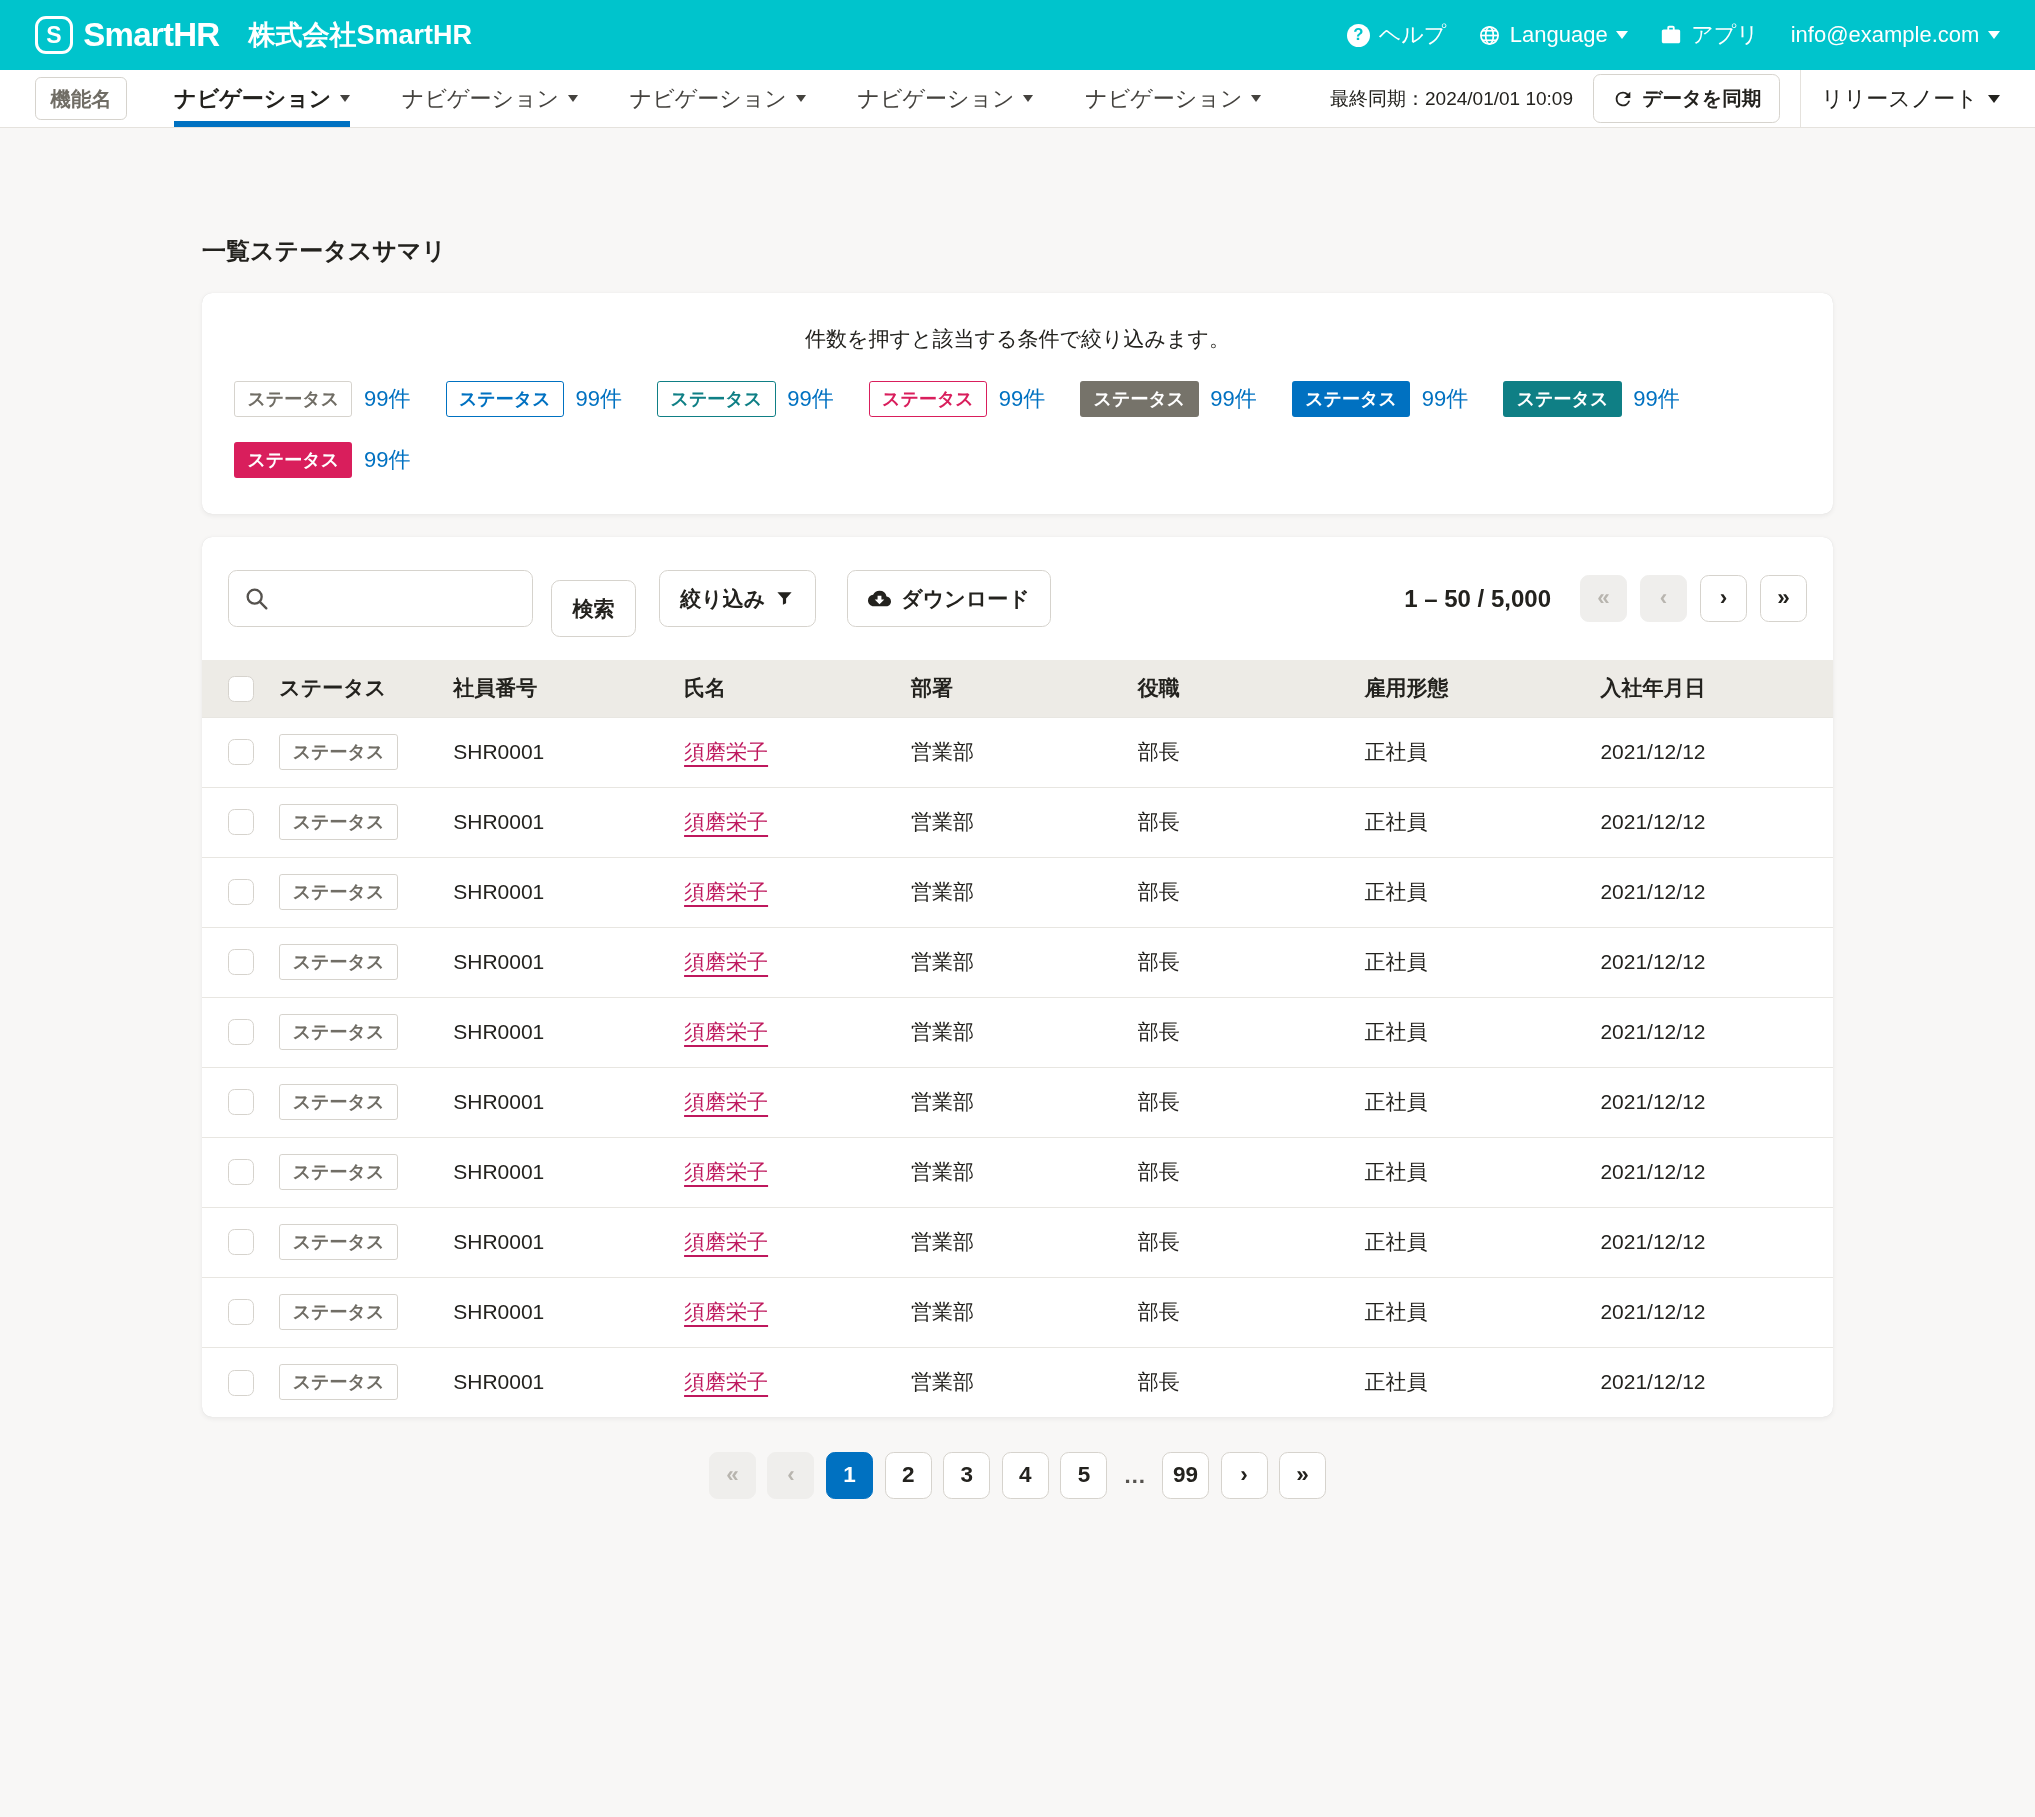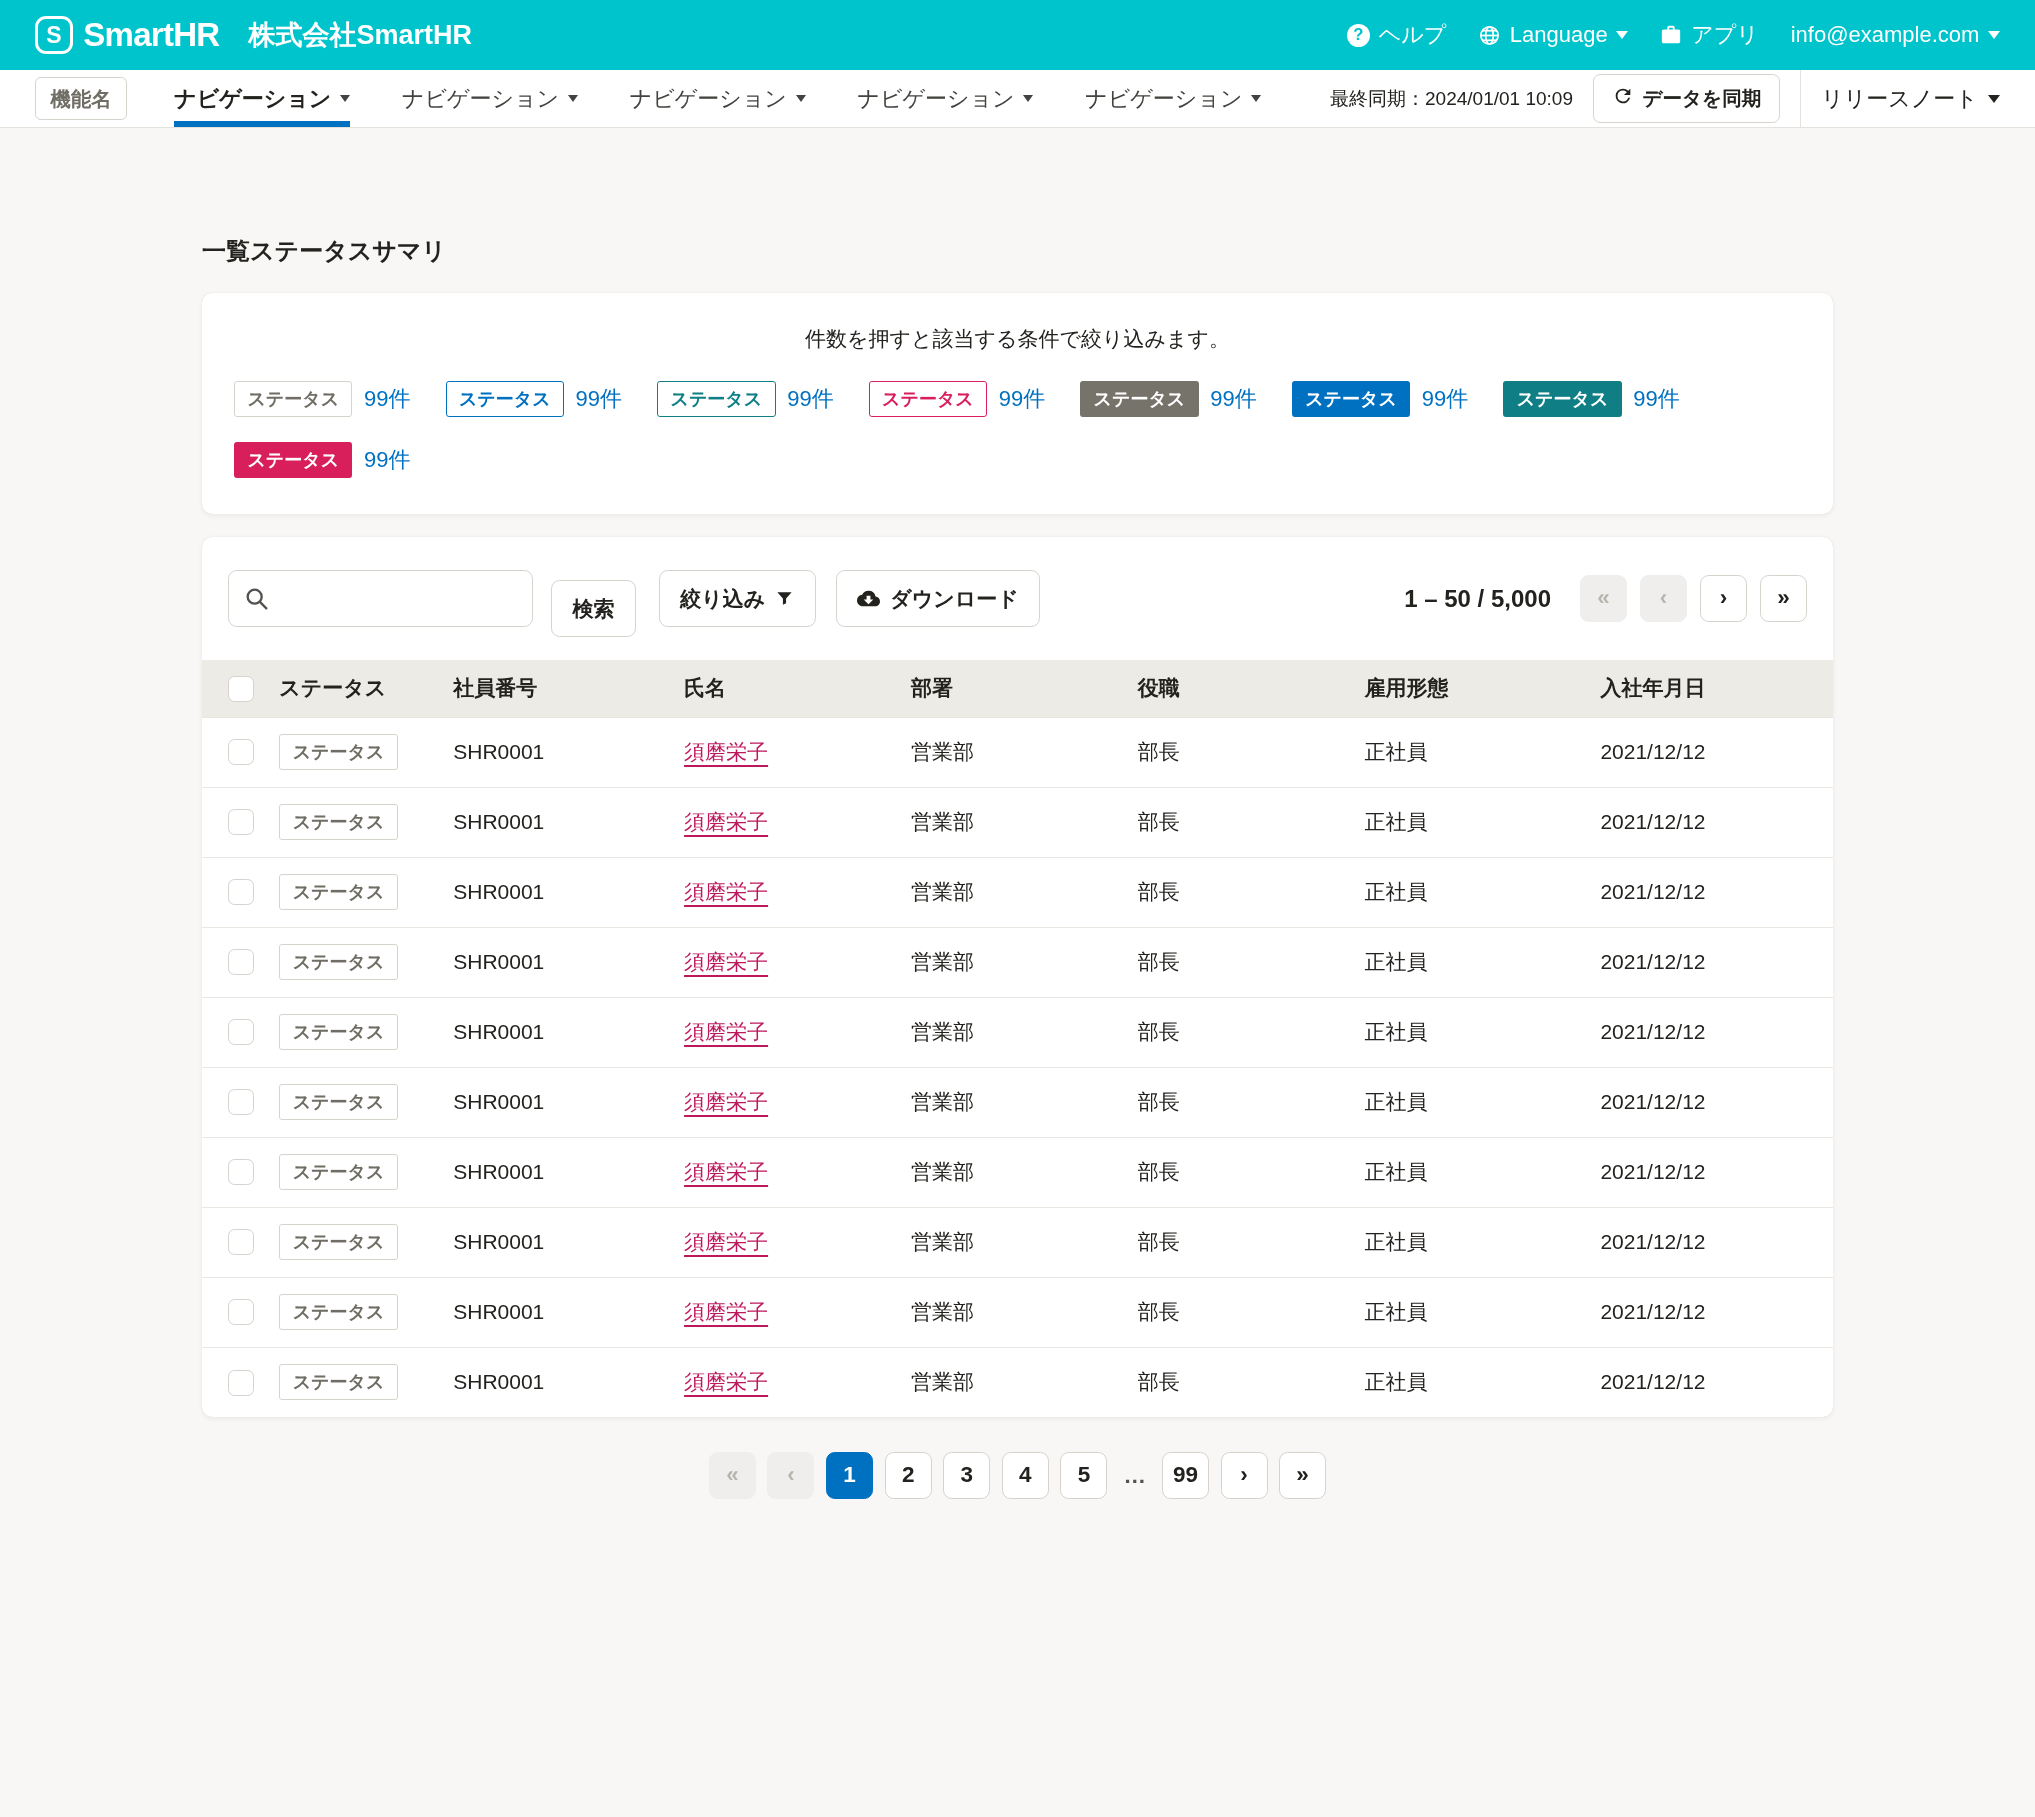--- a/index.html
+++ b/index.html
@@ -49,21 +49,21 @@
     font-size:22px; color:#44423e; cursor:pointer;
   }
   .nav-tab.active{ font-weight:bold; color:#23221e; }
   .nav-tab.active::after{
     content:""; position:absolute; left:0; right:0; bottom:0; height:5.8px; background:#0071c1;
   }
   .nav-tab .caret{ border-top-width:7.3px; border-left-width:5.8px; border-right-width:5.8px; color:#44423e; }
   .nav-right{ margin-left:auto; display:flex; align-items:center; gap:20.4px; }
   .last-sync{ font-size:19px; }
   .sync-btn{
-    display:flex; gap:8.7px;
+    display:flex; align-items:center; gap:8.7px;
     border:0.7px solid #d6d3cd; border-radius:7.3px; background:#fff;
     padding:10.2px 17.4px; font-size:19.6px; font-weight:bold; cursor:pointer;
     font-family:inherit; color:#23221e;
   }
   .nav-divider{ width:0.7px; background:#e5e2dd; align-self:stretch; }
   .release-link{ display:flex; align-items:center; gap:10.2px; font-size:22px; cursor:pointer; }
   .release-link .caret{ color:#23221e; }
 
   
   .main{ padding:47px 202px 0; }
@@ -119,21 +119,21 @@
   }
   .search-icon{ position:absolute; left:14.5px; top:14.5px; }
   .tb-btn{
     height:57px; display:flex; align-items:center; gap:10.2px;
     background:#fff; border:0.7px solid #d6d3cd; border-radius:8.7px;
     padding:0 20.4px; font-size:21px; font-weight:bold; cursor:pointer;
     font-family:inherit; color:#23221e;
   }
   .btn-search{ margin-left:18px;margin-top:20px; }
   .btn-filter{ margin-left:23px; }
-  .btn-download{ margin-left:20px; }
+  .btn-download{ margin-left:31px; }
   .toolbar-right{ margin-left:auto; display:flex; align-items:center; gap:13px; }
   .range-label{ font-size:24px; font-weight:bold; margin-right:16px; }
   .pg-btn{
     width:47px; height:47px; border-radius:8.7px; background:#fff;
     border:0.7px solid #d6d3cd; font-size:22.5px; font-weight:bold; color:#23221e;
     display:flex; align-items:center; justify-content:center; cursor:pointer;
     font-family:inherit; line-height:1;
   }
   .pg-btn.disabled{ background:#efeeec; border-color:#efeeec; color:#b8b5af; cursor:default; }
   .pg-btn.active{ background:#0071c1; border-color:#0071c1; color:#fff; }

